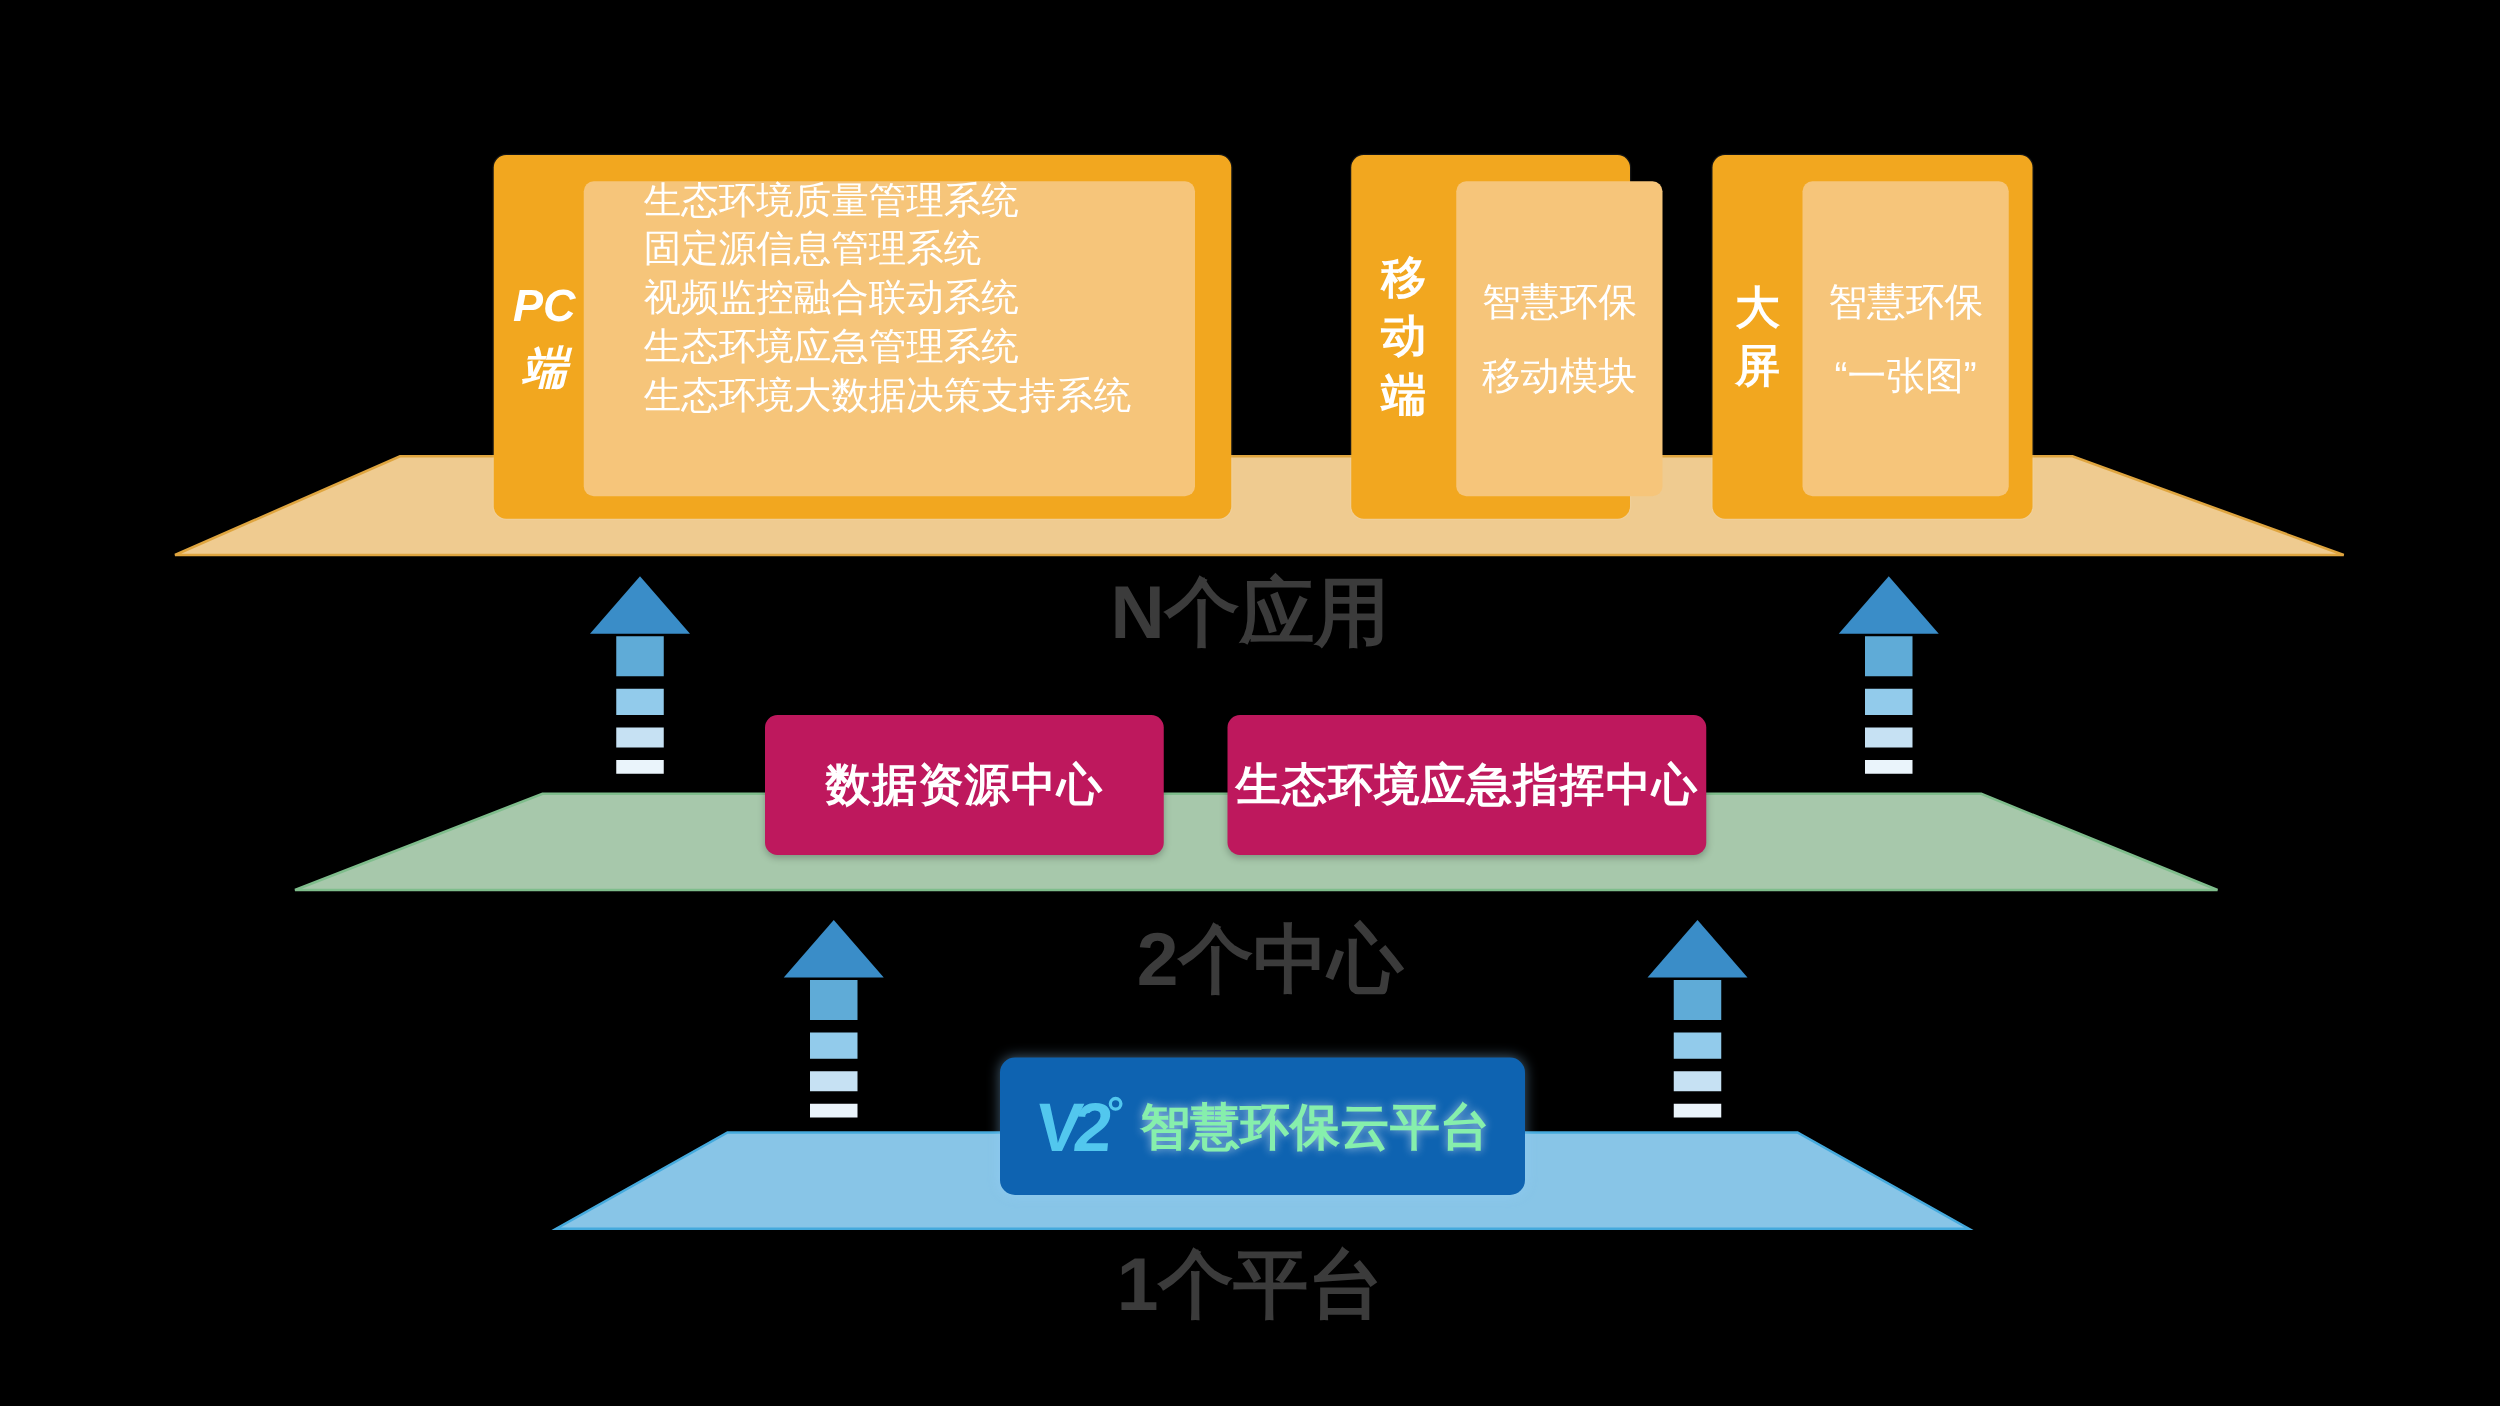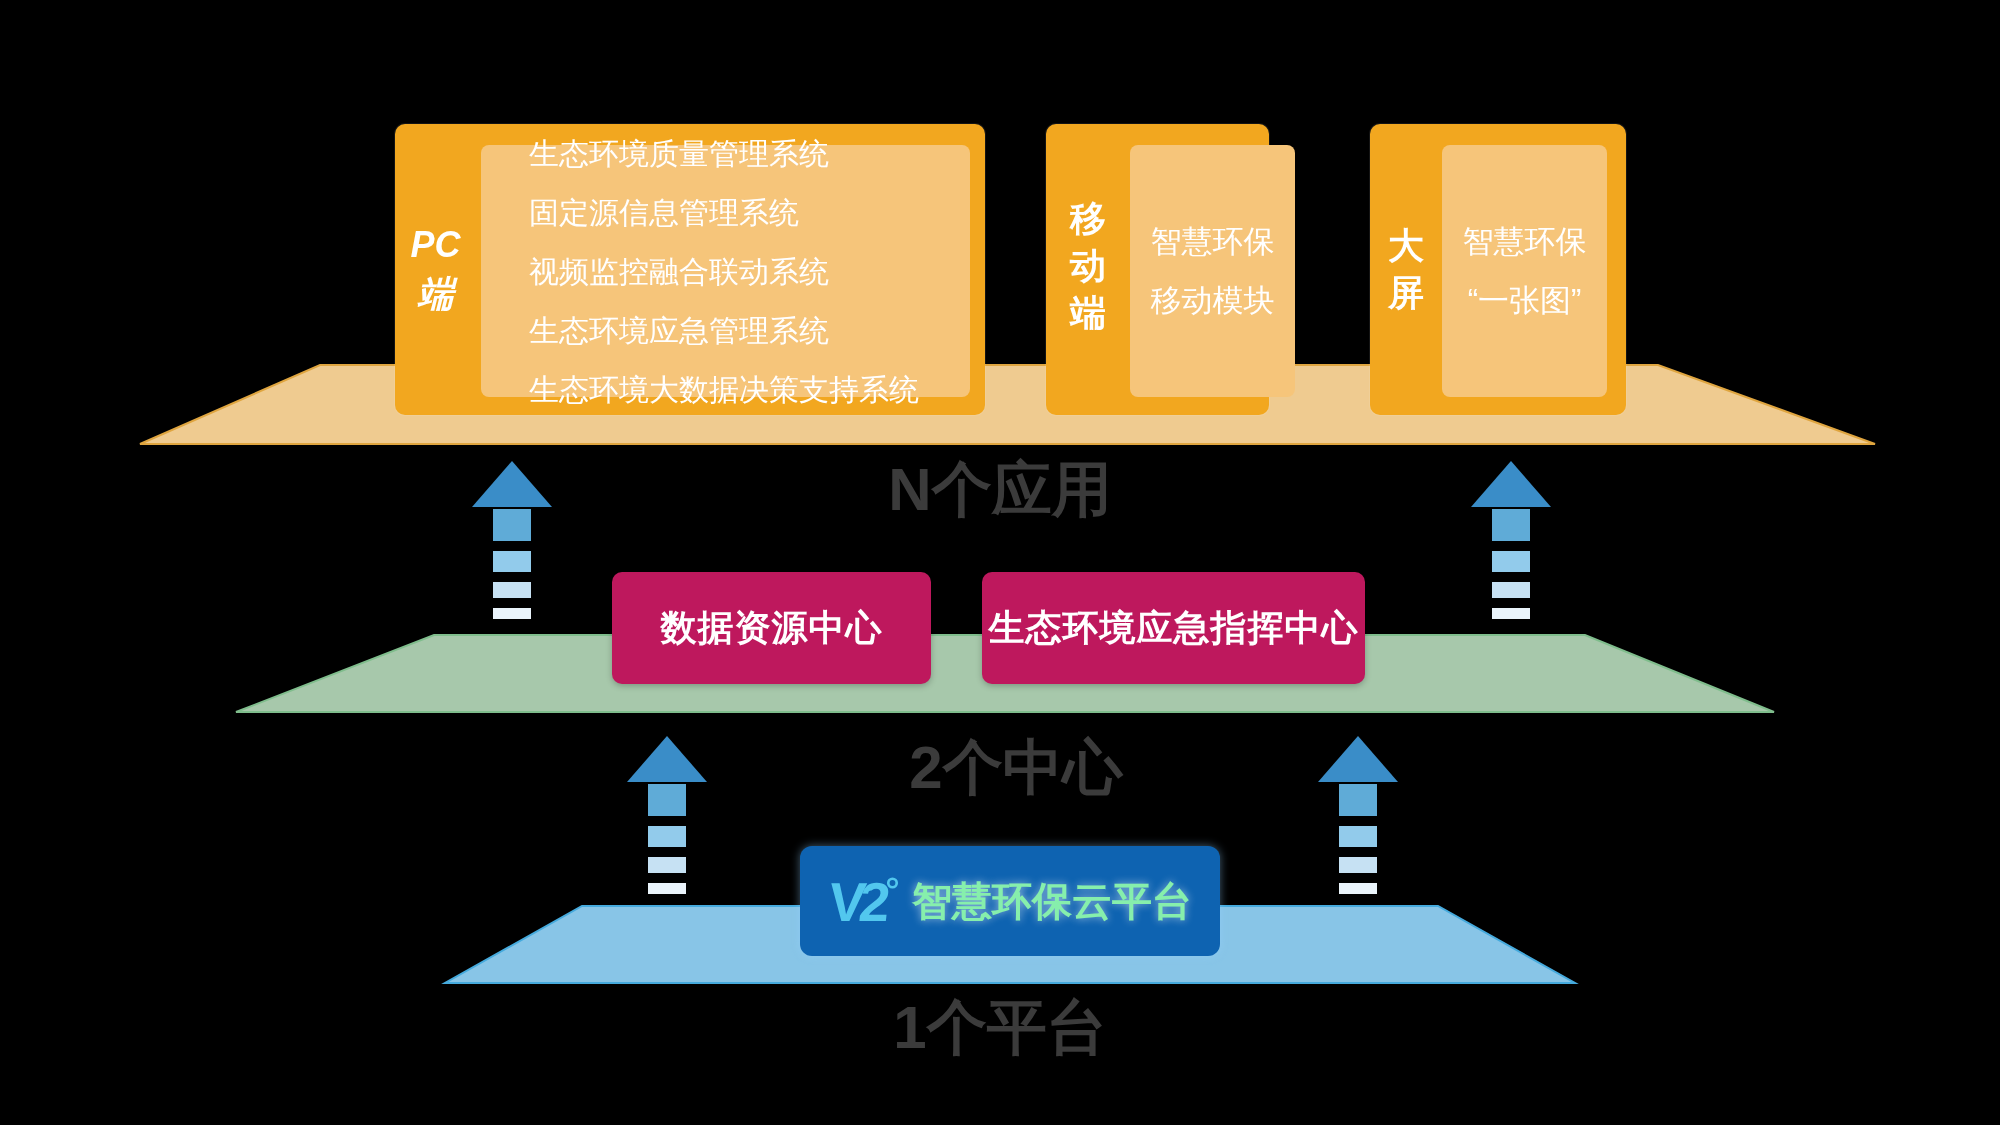--- a/index.html
+++ b/index.html
@@ -28,26 +28,26 @@
   .appbox .side{
     position:absolute;left:0;top:0;height:100%;
     display:flex;align-items:center;justify-content:center;
     color:#fff;font-weight:bold;font-size:36px;
   }
   .side .wrap2{display:block;width:2em;word-break:break-all;line-height:1.35;text-align:center;font-style:italic;}
   .side .wrap1{display:block;width:1.2em;word-break:break-all;line-height:1.3;text-align:center;}
 
   .box-pc{left:395px;top:124px;width:590px;height:291px;}
   .box-pc .side{width:81px;}
-  .box-pc .inner{left:86px;top:21px;width:489px;height:252px;
-    display:flex;flex-direction:column;justify-content:center;gap:28px;
+  .box-pc .inner{left:72px;top:21px;width:489px;height:252px;
+    display:flex;flex-direction:column;gap:8px;
     padding-left:48px;box-sizing:border-box;}
   .sysline{font-size:30px;line-height:31px;color:#fff;white-space:nowrap;}
 
-  .box-mobile{left:1046px;top:124px;width:223px;height:291px;font-family:Liberation Mono, monospace;}
+  .box-mobile{left:1081px;top:124px;width:223px;height:291px;}
   .box-mobile .side{width:84px;}
   .box-mobile .inner{left:84px;top:21px;width:165px;height:252px;}
 
   .box-big{left:1370px;top:124px;width:256px;height:291px;}
   .box-big .side{width:72px;}
   .box-big .inner{left:72px;top:21px;width:165px;height:252px;}
 
   .panel-lines{display:flex;flex-direction:column;justify-content:center;align-items:center;
     gap:17px;height:100%;}
   .panel-lines div{font-size:31px;color:#fff;white-space:nowrap;}

